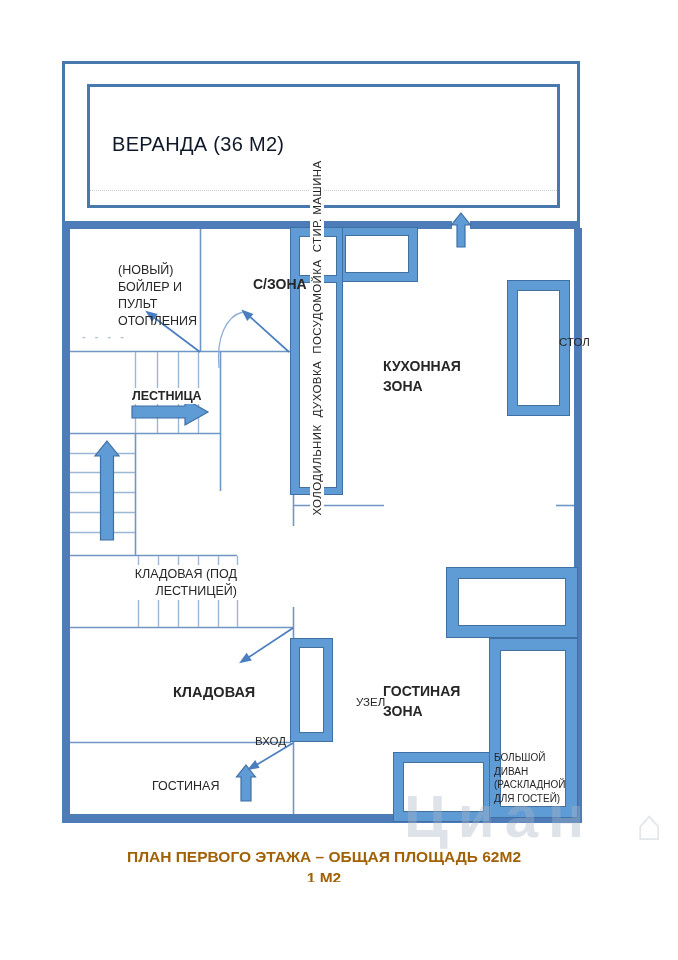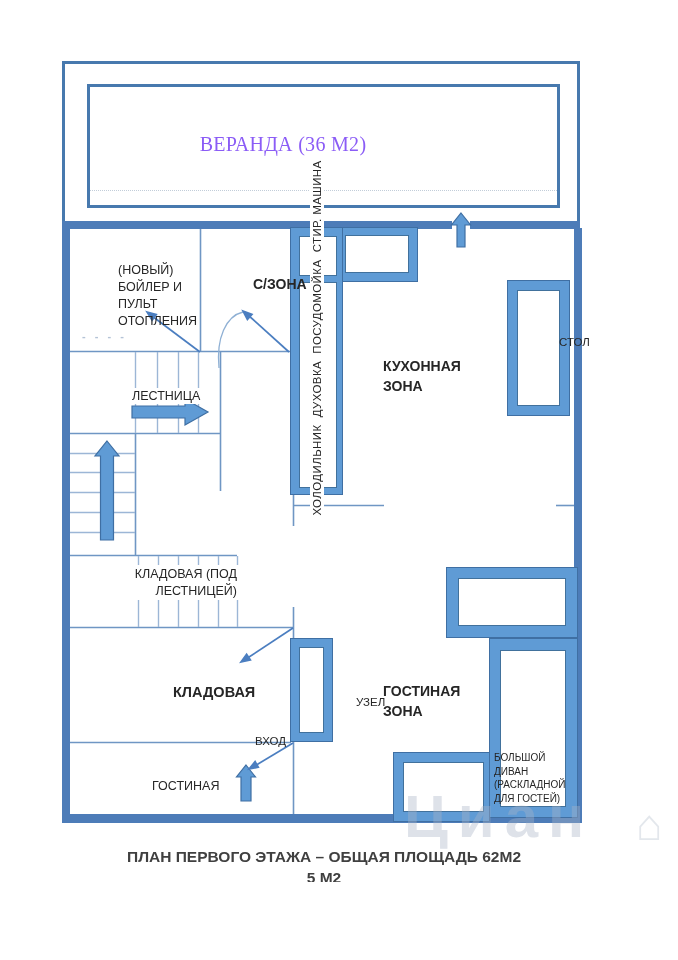--- a/index.html
+++ b/index.html
@@ -17,26 +17,26 @@
   
   .furn-blue{background:#5f9bd5;border:1.5px solid #3f6fa3;}
   .furn-white{background:#ffffff;border:1.5px solid #41719c;}
   
   .lbl{line-height:1.3;white-space:nowrap;margin-left:36px;}
   .lbl-room{font-size:12.5px;}
   .lbl-zone{font-size:14px;font-weight:bold;line-height:20px;white-space:normal;}
   .lbl-small{font-size:11.5px;}
   .wrap{white-space:normal;}
   .whitebg{background:#ffffff;}
-  .veranda-lbl{font-size:20px;color:#8b5cf6;letter-spacing:0.3px;text-align:center;font-family:Liberation Serif, serif;}
+  .veranda-lbl{font-size:20px;color:#0f172a;letter-spacing:0.3px;}
   .faded{font-size:11px;color:#b4c3d6;letter-spacing:3px;font-weight:bold;}
   .appliances{font-size:11.5px;white-space:pre;background:#ffffff;padding:1px 2px;
               transform:translate(-50%,-50%) rotate(-90deg);letter-spacing:0.4px;}
   .divan-lbl{font-size:10px;line-height:13.5px;white-space:normal;}
-  .caption{left:0;width:648px;text-align:center;font-weight:bold;font-size:15.5px;color:#404040;}
+  .caption{left:0;width:648px;text-align:center;font-weight:bold;font-size:15.5px;color:#a16207;}
   .clip2{height:12px;overflow:hidden;line-height:16px;}
   .wm{font-size:60px;font-weight:600;color:rgba(168,180,196,0.38);letter-spacing:10px;}
   .wm2{font-size:44px;font-weight:600;color:rgba(168,180,196,0.32);}
   svg{display:block;}
 </style>
 </head>
 <body>
 
 <div id="canvas">
 
@@ -129,31 +129,31 @@
       <g>
         <line x1="293" y1="743" x2="253" y2="767"></line>
         <polygon points="249,769 255.1,761.6 258.3,767.2"></polygon>
       </g>
     </g>
   </svg>
 
   <div class="abs z-label lbl lbl-room wrap" style="left:82px;top:262px;width:92px;line-height:17px;">(НОВЫЙ) БОЙЛЕР И ПУЛЬТ ОТОПЛЕНИЯ</div>
   <div class="abs z-label faded" style="left:82px;top:330px;">- - - -</div>
   <div class="abs z-label lbl" style="left:217px;top:275px;font-size:14px;font-weight:bold;">С/ЗОНА</div>
-  <div class="abs z-label lbl lbl-room whitebg" style="left:94px;top:388px;padding:0 2px;">ЛЕСТНИЦА</div>
+  <div class="abs z-label lbl lbl-room whitebg" style="left:94px;top:388px;padding:0 2px;font-weight:bold;">ЛЕСТНИЦА</div>
   <div class="abs z-label lbl lbl-room wrap whitebg" style="left:73px;top:565px;width:130px;line-height:16.5px;padding:1px 2px;text-align:right;">КЛАДОВАЯ (ПОД ЛЕСТНИЦЕЙ)</div>
   <div class="abs z-label lbl" style="left:137px;top:683px;font-size:14.5px;font-weight:bold;">КЛАДОВАЯ</div>
   <div class="abs z-label lbl lbl-small" style="left:219px;top:734px;">ВХОД</div>
   <div class="abs z-label lbl lbl-room" style="left:116px;top:778px;">ГОСТИНАЯ</div>
   <div class="abs z-label lbl lbl-small" style="left:320px;top:695px;">УЗЕЛ</div>
   <div class="abs z-label lbl-zone" style="left:383px;top:681px;width:90px;">ГОСТИНАЯ ЗОНА</div>
   <div class="abs z-label lbl-zone" style="left:383px;top:356px;width:90px;">КУХОННАЯ ЗОНА</div>
   <div class="abs z-label lbl lbl-small" style="left:507px;top:335px;width:63px;text-align:center;">СТОЛ</div>
   <div class="abs z-label appliances" style="left:317px;top:338px;">ХОЛОДИЛЬНИК  ДУХОВКА  ПОСУДОМОЙКА  СТИР. МАШИНА</div>
   <div class="abs z-label divan-lbl" style="left:494px;top:751px;width:86px;">БОЛЬШОЙ ДИВАН (РАСКЛАДНОЙ ДЛЯ ГОСТЕЙ)</div>
 
   <div class="abs z-label caption" style="top:848px;">ПЛАН ПЕРВОГО ЭТАЖА – ОБЩАЯ ПЛОЩАДЬ 62М2</div>
-  <div class="abs z-label caption clip2" style="top:870px;">5 М2</div>
+  <div class="abs z-label caption clip2" style="top:870px;">1 М2</div>
 
   <div class="abs z-wm wm" style="left:404px;top:782px;">Циан</div>
   <div class="abs z-wm wm2" style="left:636px;top:800px;">⌂</div>
 
 </div>
 
 </body></html>

